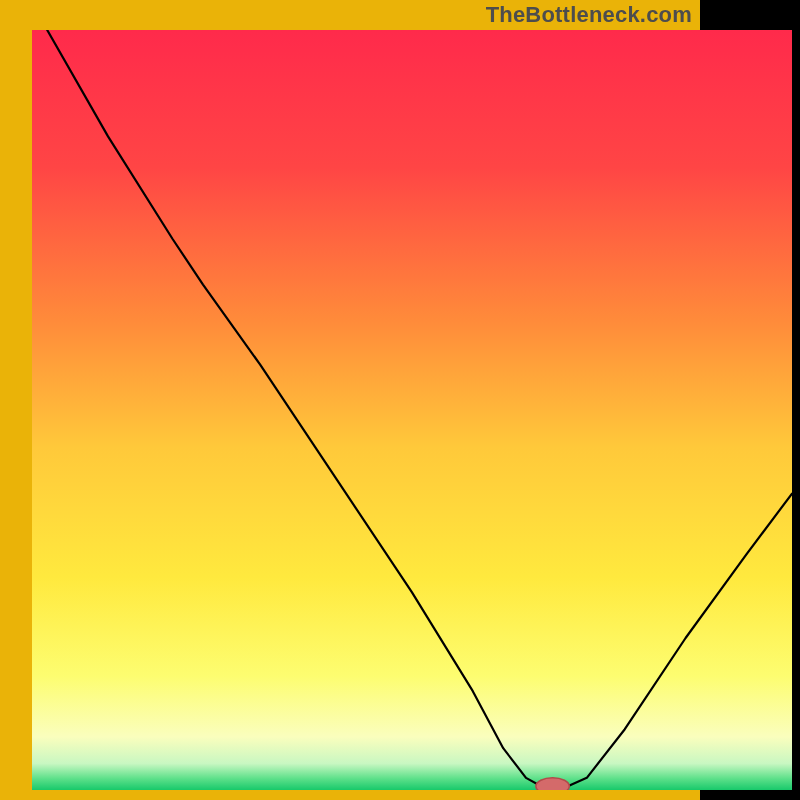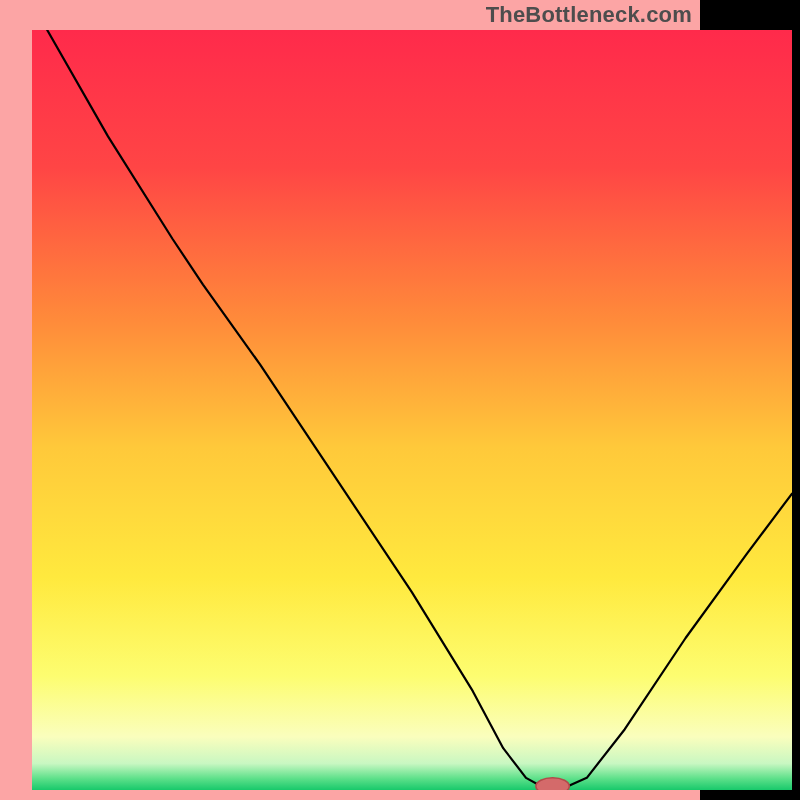--- a/index.html
+++ b/index.html
@@ -8,21 +8,21 @@
     width: 800px;
     height: 800px;
     overflow: hidden;
     background: #000;
     font-family: Arial, Helvetica, sans-serif;
   }
   .frame {
     position: relative;
     width: 700px;
     height: 800px;
-    background: #fca5a5;
+    background: #eab308;
   }
   .watermark {
     position: absolute;
     top: 2px;
     right: 8px;
     color: #4d4d4d;
     font-size: 22px;
     font-weight: 600;
     letter-spacing: 0.2px;
     user-select: none;

